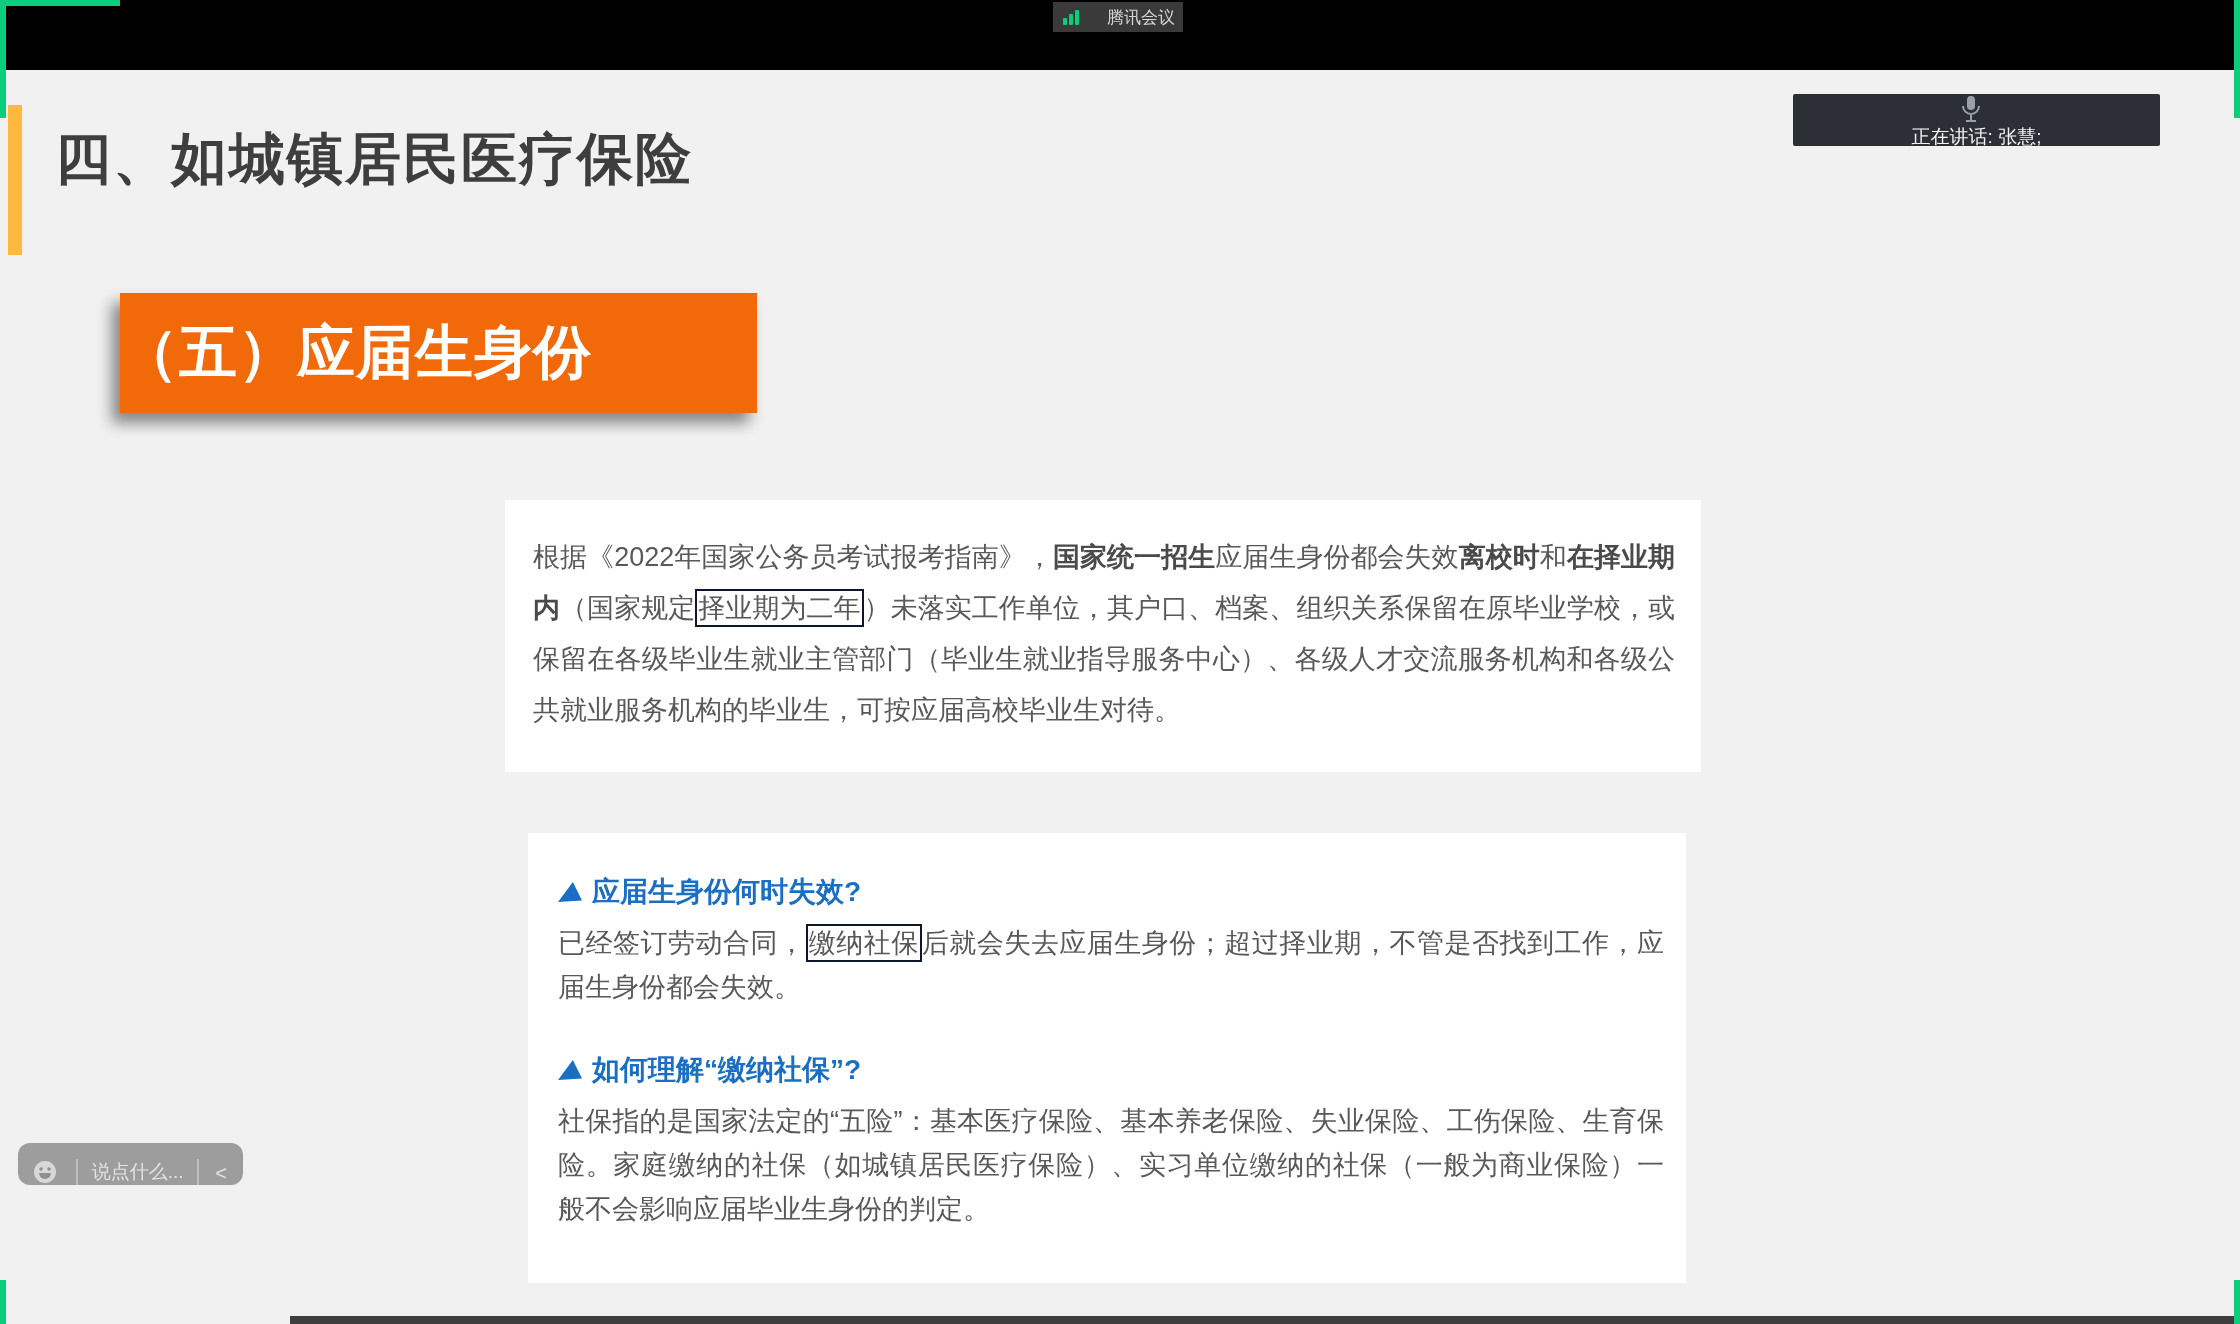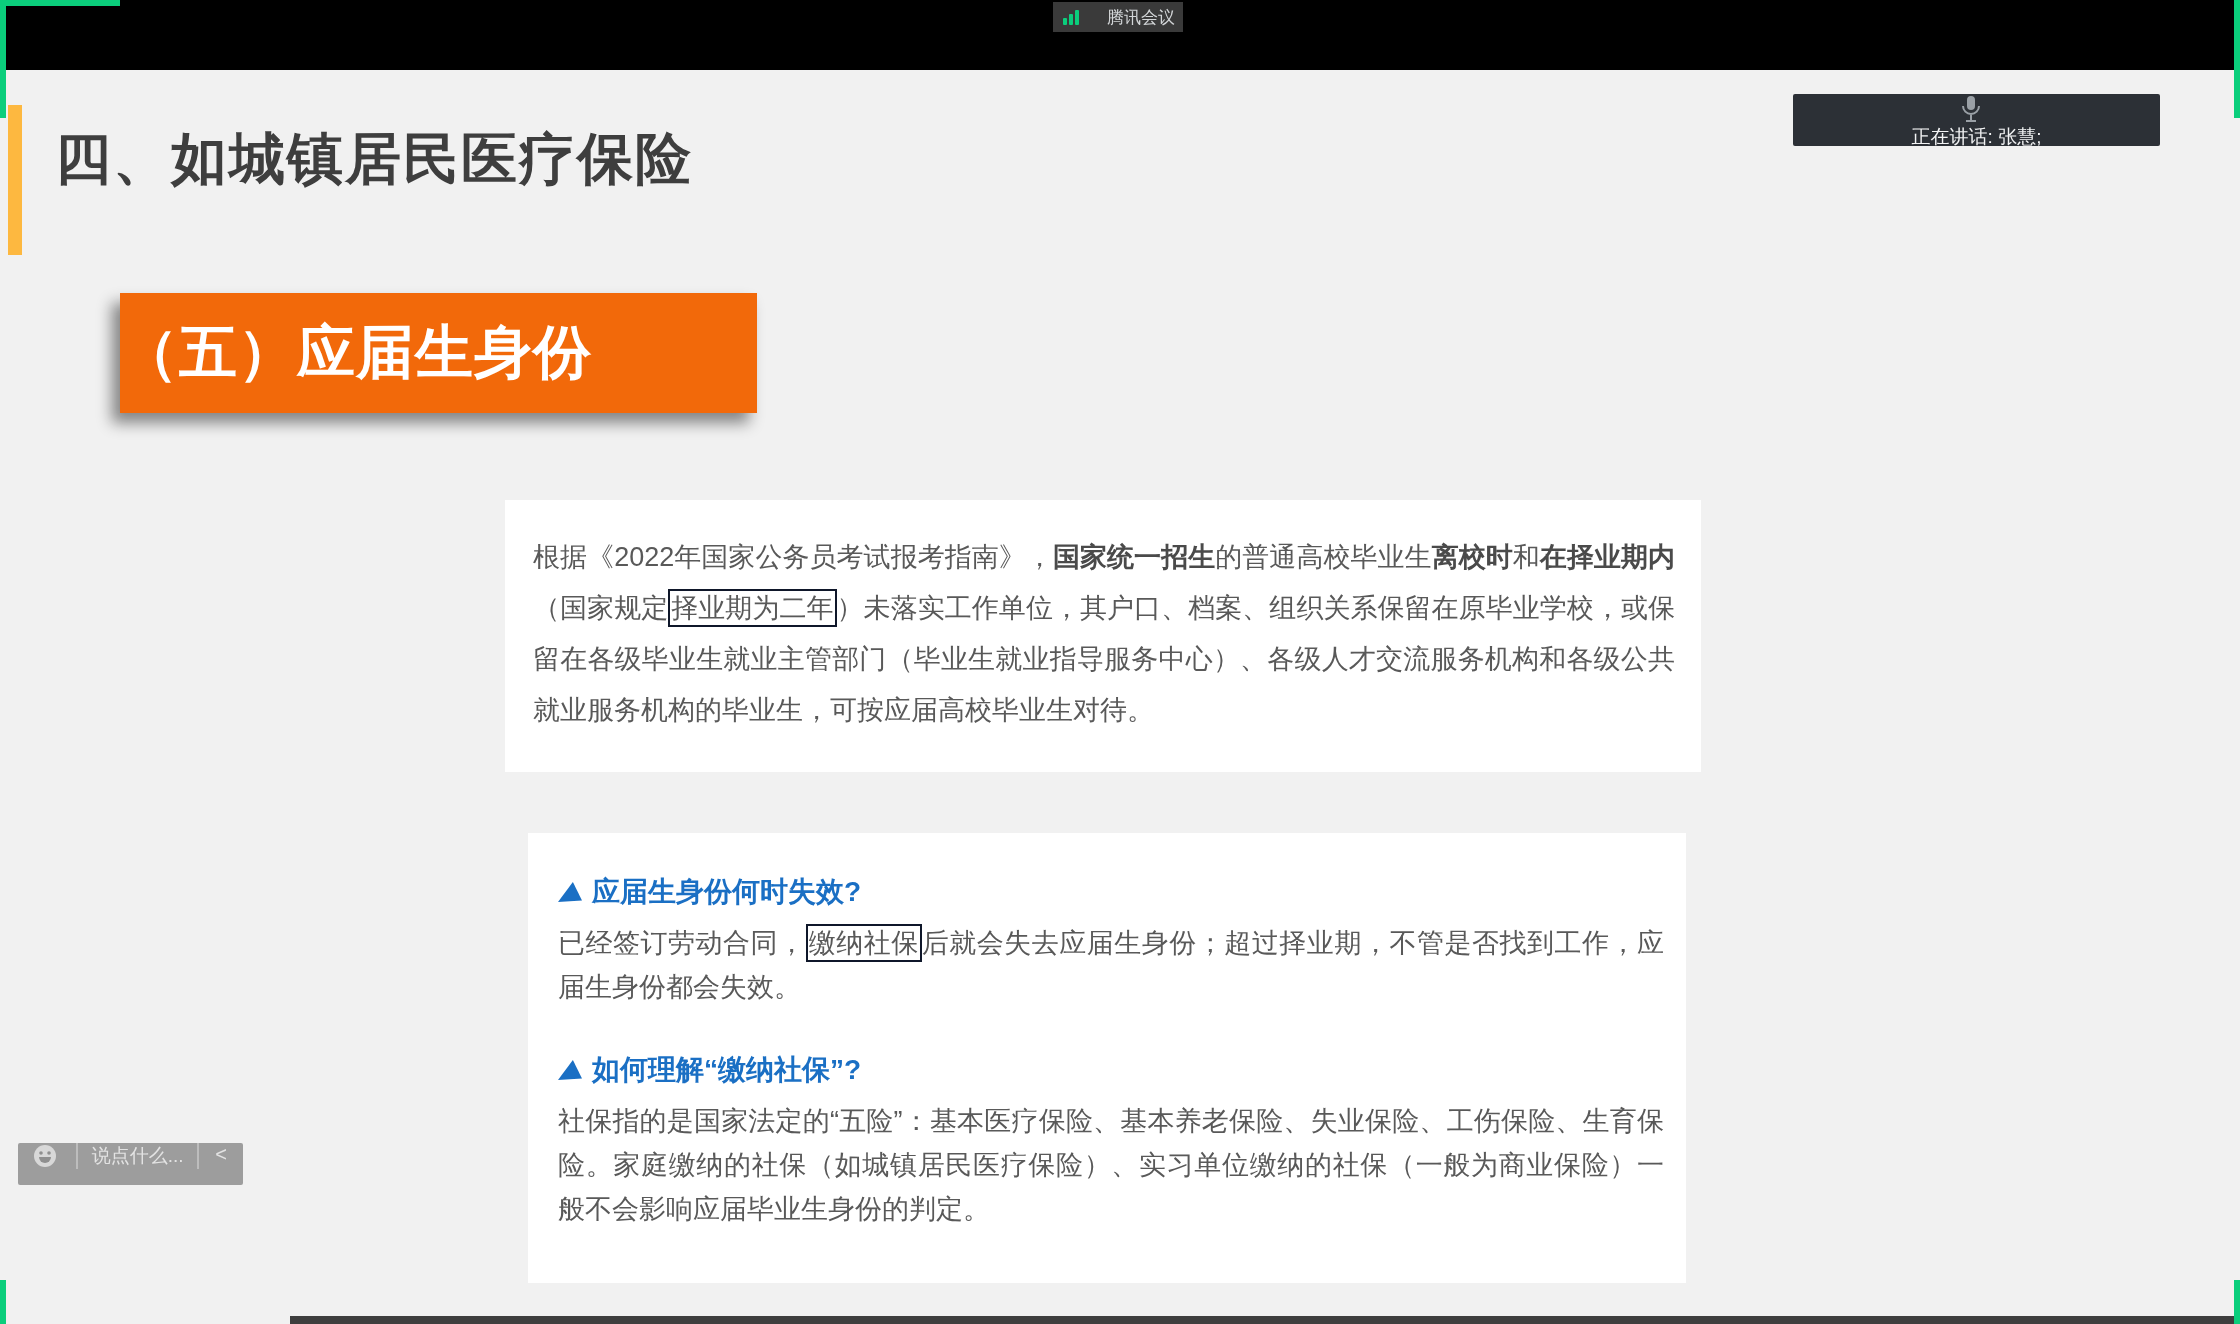--- a/index.html
+++ b/index.html
@@ -79,22 +79,22 @@
     clip-path:polygon(62% 0,0 100%,100% 92%);
   }
   .qa-q .q-text{color:#1a6fc4;font-size:28px;font-weight:bold;white-space:nowrap;}
   .qa-a{
     margin:10px 0 0 0;font-size:27px;line-height:44px;color:#595959;text-align:justify;
   }
 
   
   .chat-bar{
     position:absolute;left:18px;top:1143px;width:225px;height:42px;
-    background:rgba(145,145,145,.88);border-radius:2px;
-    display:flex;align-items:flex-start;box-sizing:border-box;padding:0 10px;
+    background:rgba(145,145,145,.88);border-radius:12px;
+    display:flex;align-items:flex-end;box-sizing:border-box;padding:0 10px;
   }
   .chat-bar .emoji{display:flex;align-items:center;margin:0 8px 0 4px;}
   .chat-bar .cdiv{width:2px;height:26px;background:#bdbdbd;margin:0 10px;}
   .chat-bar .chat-placeholder{color:#e3e3e3;font-size:19px;white-space:nowrap;flex:1;text-align:center;}
   .chat-bar .collapse{color:#e3e3e3;font-size:20px;padding:0 6px;}
 
   
   .bottom-sliver{position:absolute;left:290px;bottom:0;width:1950px;height:8px;background:#3e3e3e;}
 </style>
 </head>
@@ -132,21 +132,21 @@
 </div>
 
 <div class="accent-bar"></div>
 <div class="section-title">四、如城镇居民医疗保险</div>
 
 <div class="banner">
   <span class="banner-text">（五）应届生身份</span>
 </div>
 
 <div class="textbox1">
-  <p class="para"><span>根据《2022年国家公务员考试报考指南》，</span><span class="b">国家统一招生</span><span>的普通高校毕业生</span><span class="b">离校时</span><span>和</span><span class="b">在择业期内</span><span>（国家规定</span><span class="redbox">择业期为二年</span><span>）未落实工作单位，其户口、档案、组织关系保留在原毕业学校，或保留在各级毕业生就业主管部门（毕业生就业指导服务中心）、各级人才交流服务机构和各级公共就业服务机构的毕业生，可按应届高校毕业生对待。</span></p>
+  <p class="para"><span>根据《2022年国家公务员考试报考指南》，</span><span class="b">国家统一招生</span><span>应届生身份都会失效</span><span class="b">离校时</span><span>和</span><span class="b">在择业期内</span><span>（国家规定</span><span class="redbox">择业期为二年</span><span>）未落实工作单位，其户口、档案、组织关系保留在原毕业学校，或保留在各级毕业生就业主管部门（毕业生就业指导服务中心）、各级人才交流服务机构和各级公共就业服务机构的毕业生，可按应届高校毕业生对待。</span></p>
 </div>
 
 <div class="textbox2">
   <div class="qa-item">
     <div class="qa-q">
       <span class="tri"></span>
       <span class="q-text">应届生身份何时失效?</span>
     </div>
     <p class="qa-a"><span>已经签订劳动合同，</span><span class="redbox">缴纳社保</span><span>后就会失去应届生身份；超过择业期，不管是否找到工作，应届生身份都会失效。</span></p>
   </div>

